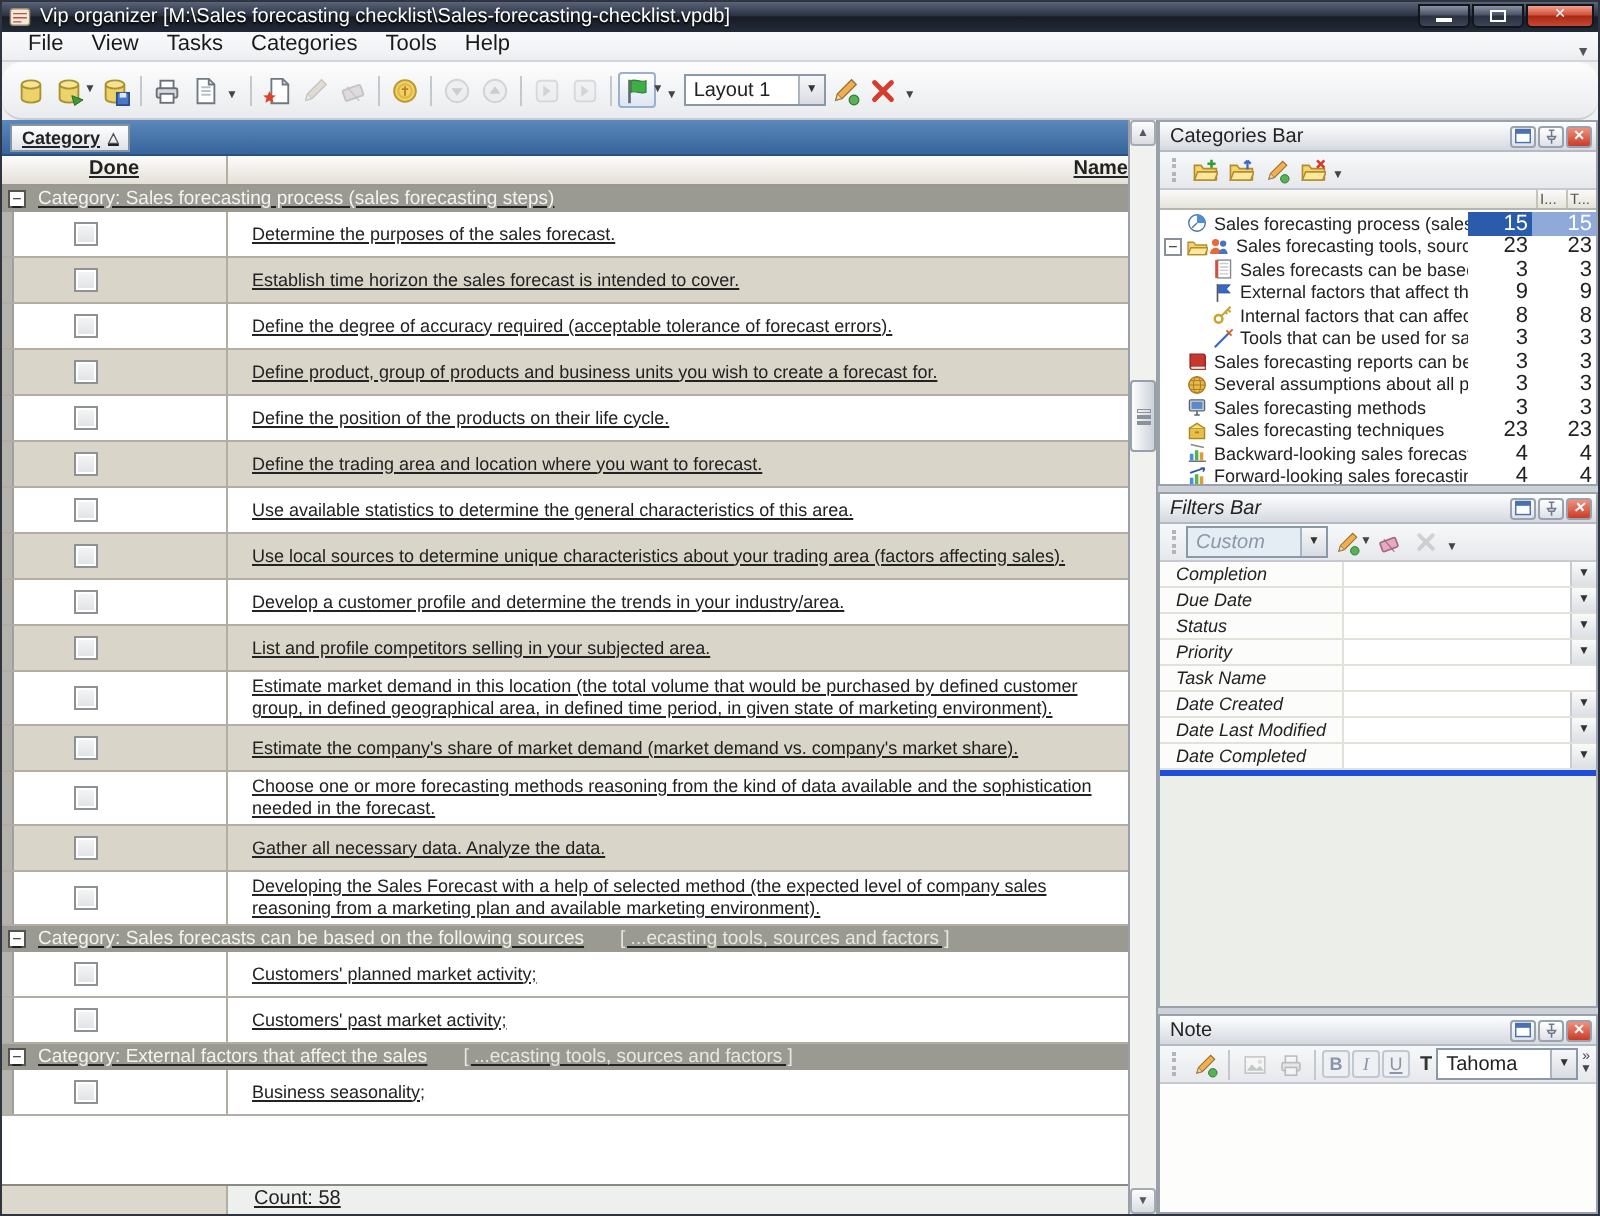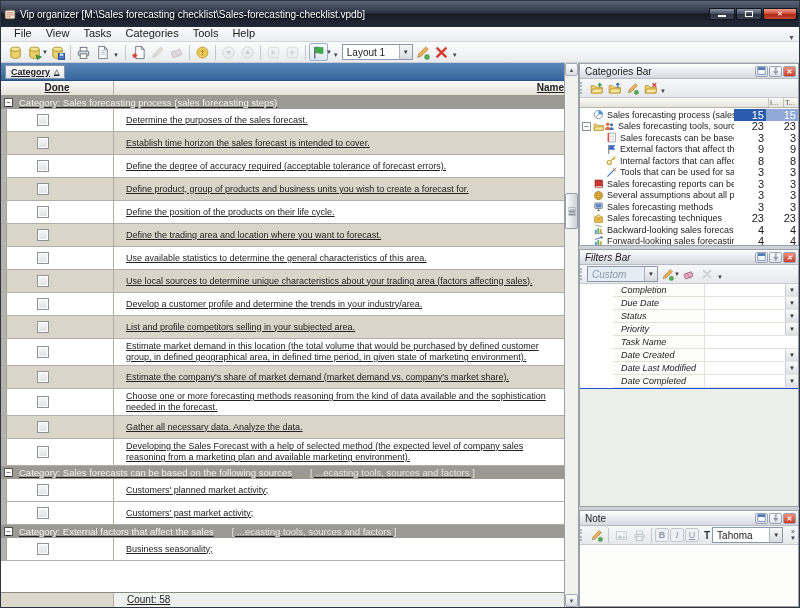--- a/index.html
+++ b/index.html
@@ -1,39 +1,39 @@
 <!DOCTYPE html>
 <html><head>
 <meta charset="utf-8">
 <style>
   * { box-sizing: border-box; margin:0; padding:0; }
   html,body { width:800px; height:608px; overflow:hidden; }
   body { font-family:"Liberation Sans", sans-serif; font-size:9px; color:#222; background:#c9ced6; }
   .window { width:800px; height:608px; display:flex; flex-direction:column; border:1px solid #2e3440; background:#eef0f2; }
 
   
-  .titlebar { height:26px; flex:none; display:flex; align-items:center; padding:0 2px 0 3px;
+  .titlebar { height:15px; flex:none; display:flex; align-items:center; padding:0 2px 0 3px;
     background:linear-gradient(#5a6478 0%, #2c3344 45%, #171c26 50%, #232a38 100%); color:#fff; }
   .titlebar .app-ico { width:12px; height:11px; margin-right:4px; flex:none; }
   .titlebar .ttl { font-size:10px; white-space:nowrap; overflow:hidden; flex:1; text-shadow:0 1px 1px #000; }
   .wbtns { display:flex; gap:1px; align-items:flex-start; height:13px; }
   .wbtn { width:26px; height:12px; border:1px solid #11151c; border-radius:0 0 3px 3px;
     background:linear-gradient(#8a93a5,#4a5366 45%,#2a3140 50%,#3c4456); color:#fff; font-size:7px; line-height:10px; text-align:center; }
   .wbtn.close { width:34px; background:linear-gradient(#f0a090,#d05038 45%,#a82818 50%,#c84830); }
   .wbtn .mingl { display:inline-block; width:8px; height:2px; background:#fff; margin-top:6px; }
   .wbtn .maxgl { display:inline-block; width:8px; height:6px; border:1px solid #fff; margin-top:2px; }
 
   
   .menubar { height:15px; flex:none; display:flex; align-items:flex-end; background:linear-gradient(#fafbfc,#eceef1); border-bottom:1px solid #d2d5da; padding-left:6px; }
   .menu-item { padding:0 7px; font-size:11px; line-height:15px; color:#1a1a1a; }
   .menubar .spring { flex:1; }
   .ovf { color:#555; font-size:7px; padding:0 4px; }
 
   
-  .toolbar { height:21px; flex:none; display:flex; align-items:center; background:linear-gradient(#fdfdfd,#e9ebee); border-bottom:1px solid #c9ccd2; padding-left:5px; }
+  .toolbar { height:29px; flex:none; display:flex; align-items:center; background:linear-gradient(#fdfdfd,#e9ebee); border-bottom:1px solid #c9ccd2; padding-left:5px;border-radius:10px; }
   .tbtn { width:19px; height:18px; display:flex; align-items:center; justify-content:center; border:1px solid transparent; border-radius:2px; flex:none; }
   .tbtn.disabled { opacity:.38; filter:grayscale(.8); }
   .tbtn.boxed { border:1px solid #9ab0cc; background:linear-gradient(#fefefe,#dde6f2); }
   .tsep { width:1px; height:15px; background:#c4c7cc; margin:0 3px; flex:none; }
   .tovf { font-size:6px; color:#444; margin:6px 3px 0 1px; flex:none; }
   .dd-arrow { font-size:6px; color:#444; margin-left:-2px; flex:none; }
   .combo { display:flex; height:16px; border:1px solid #8a98a8; background:#fff; align-items:center; flex:none; }
   .combo .cval { font-size:10px; padding:0 4px; min-width:56px; }
   .combo .cbtn { width:13px; height:100%; border-left:1px solid #aab4c0; background:linear-gradient(#f6f7f8,#d8dce2); font-size:6px; color:#333; text-align:center; line-height:14px; }
   .combo.disabled { background:#e4ecf4; }
@@ -77,39 +77,39 @@
   .sidebar { flex:1; display:flex; flex-direction:column; background:#ccd1d8; min-width:0; }
   .panel { display:flex; flex-direction:column; border:1px solid #9aa1ab; background:#f0f1ee; min-height:0; }
   .panel + .panel { margin-top:3px; }
   .p-cats { height:183px; flex:none; }
   .p-filters { height:258px; flex:none;font-style:italic; }
   .p-note { flex:1; }
   .phead { height:15px; flex:none; display:flex; align-items:center; background:linear-gradient(#fdfefe,#d5d9e0); border-bottom:1px solid #b4b9c2; padding:0 2px 0 5px; }
   .phead .ptitle { flex:1; font-size:10px; color:#222; }
   .pbtn { width:13px; height:11px; margin-left:1px; display:flex; align-items:center; justify-content:center; border:1px solid #9aa2ae; border-radius:2px; background:linear-gradient(#fff,#dde1e8); }
   .pbtn.closep { background:linear-gradient(#f0907c,#c83c28); color:#fff; font-size:7px; font-weight:bold; line-height:9px; }
-  .ptool { height:19px; flex:none; display:flex; align-items:center; background:linear-gradient(#f7f8f9,#e6e8ec); border-bottom:1px solid #c6cad0; }
+  .ptool { height:19px; flex:none; display:flex; align-items:center; background:linear-gradient(#f7f8f9,#e6e8ec); border-bottom:1px solid #c6cad0; padding-left:6px; }
   .ptool .grip { width:1px; height:12px; border-left:2px dotted #b0b6be; margin-right:5px; }
   .ptbtn { width:18px; height:16px; display:flex; align-items:center; justify-content:center; border-radius:2px; flex:none; }
   .ptbtn.disabled { opacity:.4; filter:grayscale(.7); }
 
   
   .tree-colhead { height:10px; flex:none; display:flex; justify-content:flex-end; background:linear-gradient(#fbfbfa,#e6e3da); border-bottom:1px solid #b6b6ae; font-size:7.5px; color:#555; }
   .tree-colhead span { width:15px; text-align:left; border-left:1px solid #c6c3b8; padding-left:1px; }
   .tree { flex:1; overflow:hidden; background:#fff; border-top:1px solid #fff; }
   .titem { height:11.5px; display:flex; align-items:center; font-size:9px; white-space:nowrap; }
   .titem .expander { width:9px; height:9px; flex:none; border:1px solid #8a9098; background:#fff; color:#333; font-size:8px; line-height:7px; text-align:center; margin:0 2px; }
   .titem .pad0 { width:13px; flex:none; } .titem .pad1 { width:26px; flex:none; }
   .titem .tlabel { flex:1; overflow:hidden; text-overflow:clip; margin-left:3px; }
   .titem .num { width:32px; flex:none; text-align:right; padding-right:2px; font-size:11px; }
   .titem.sel .num.n1 { background:#2b5cab; color:#fff; }
   .titem.sel .num.n2 { background:#8fa9d9; color:#fff; }
 
   
-  .fgrid { flex:none; background:#fff; border-bottom:1px solid #1d4ed8;padding-left:33px; }
+  .fgrid { flex:none; background:#fff; border-bottom:3px solid #1d4ed8; }
   .frow { height:13px; display:flex; align-items:stretch; border-bottom:1px solid #e2e2da; font-size:9px; }
   .frow .flabel { width:92px; flex:none; line-height:12px; padding-left:8px; border-right:1px solid #e2e2da; background:#fcfcfa; overflow:hidden; white-space:nowrap; }
   .frow .fval { flex:1; background:#fff; }
   .frow .fdd { width:13px; flex:none; border-left:1px solid #c8ccd2; background:linear-gradient(#fafafa,#dcdfe4); font-size:6px; color:#333; text-align:center; line-height:12px; }
   .ffiller { flex:1; background:#eceeea; }
 
   
   .fmt-btn { width:14px; height:14px; border:1px solid #c2c8d2; background:#eef0f4; color:#8b94a8; text-align:center; line-height:12px; font-size:9px; border-radius:2px; margin-right:1px; flex:none; }
   .fmt-btn.b { font-weight:bold; } .fmt-btn.i { font-style:italic; font-family:"Liberation Serif",serif; } .fmt-btn.u { text-decoration:underline; }
   .note-area { flex:1; background:#fdfdfb; border-top:1px solid #fff; }

